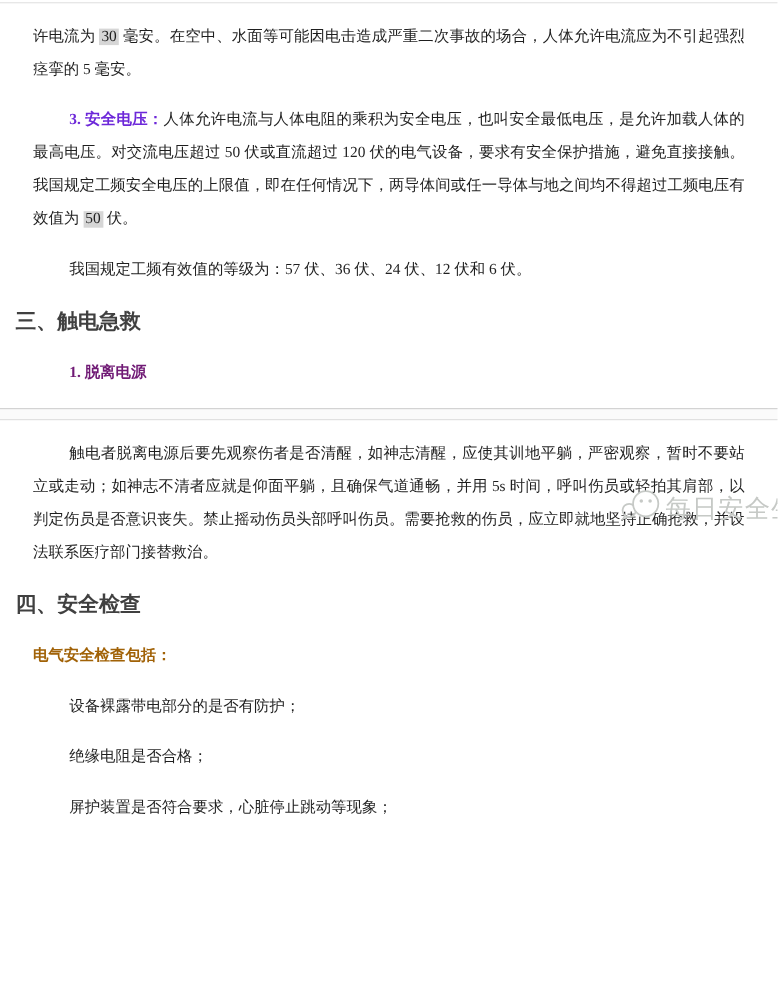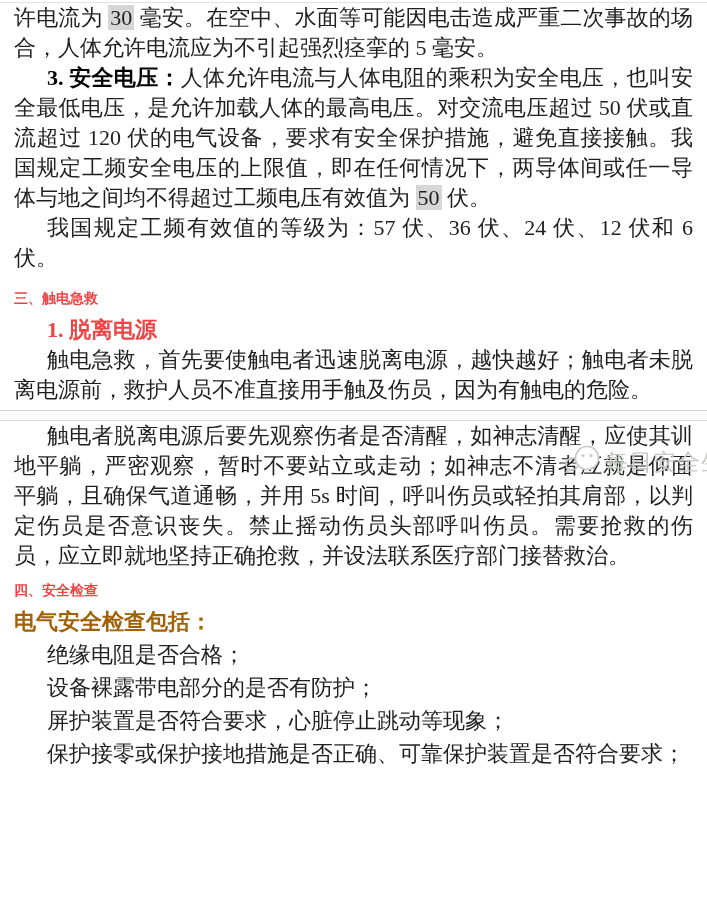--- a/index.html
+++ b/index.html
@@ -13,45 +13,45 @@
   }
   .top-hairline {
     position: absolute; top: 2px; left: 0; width: 707px; height: 0;
     border-top: 1px solid #e2e2e2;
   }
   .doc {
     position: relative;
     padding: 3px 14px 0 14px;
   }
   .doc p {
-    margin: 0;
-    font-size: 22px;
+    margin: 16px;
+    font-size: 14px;
     line-height: 30px;
     text-align: justify;
     text-justify: inter-ideograph;
   }
   .indent { text-indent: 33px; }
   .p2 { margin-top: 5px; }
   .p3 { margin-top: 5px; }
   .h-section {
     margin: 0;
-    font-size: 14px;
+    font-size: 19px;
     font-weight: bold;
     line-height: 32px;
-    color: #ef4444;
+    color: #404040;
   }
   .h-section3 { margin-top: 10px; }
   .p4 { margin-top: 8px; }
   .h-sub {
     margin: 0;
     font-size: 16.5px;
     font-weight: bold;
     line-height: 30px;
     text-indent: 33px;
-    color: #ef4444;
+    color: #701a75;
   }
   .h-sub1 { margin-top: 2px; }
   .p5 { margin-top: 1px; }
   .page-gap {
     margin-top: 5px;
     height: 9px;
     background: #fbfbfb;
     border-top: 1px solid #cfcfcf;
     border-bottom: 1px solid #dedede;
     margin-left: -14px; margin-right: -14px;
@@ -63,21 +63,21 @@
     margin: 0;
     margin-top: 4px;
     font-size: 16.5px;
     font-weight: bold;
     line-height: 30px;
     color: #a16207;
   }
   .chk-item { text-indent: 33px; }
   .chk-item.first { margin-top: 2px; }
   .chk-item.next { margin-top: 3px; }
-  .bold-inline { font-weight: bold; color: #000000; }
+  .bold-inline { font-weight: bold; color: #6d28d9; }
   .hl { background: #d6d6d6; padding: 0 2px; }
   .watermark {
     position: absolute;
     left: 562px; top: 441px;
     width: 145px; height: 42px;
     overflow: hidden;
     display: flex;
     align-items: center;
     gap: 3px;
     pointer-events: none;
@@ -100,35 +100,33 @@
 
   <p class="indent p2"><span class="bold-inline">3. 安全电压：</span><span>人体允许电流与人体电阻的乘积为安全电压，也叫安全最低电压，是允许加载人体的最高电压。对交流电压超过 50 伏或直流超过 120 伏的电气设备，要求有安全保护措施，避免直接接触。我国规定工频安全电压的上限值，即在任何情况下，两导体间或任一导体与地之间均不得超过工频电压有效值为 </span><span class="hl">50</span><span> 伏。</span></p>
 
   <p class="indent p3">我国规定工频有效值的等级为：57 伏、36 伏、24 伏、12 伏和 6 伏。</p>
 
   <h2 class="h-section h-section3">三、触电急救</h2>
 
 
   <p class="h-sub h-sub1">1. 脱离电源</p>
 
-  <p class="indent p5">触电急救，首先要使触电者迅速脱离电源，越快越好；触电者未脱离电源前，救护人员不准直接用手触及伤员，因为有触电的危险。</p>
 
   <div class="page-gap"></div>
 
 
   <p class="indent p6">触电者脱离电源后要先观察伤者是否清醒，如神志清醒，应使其训地平躺，严密观察，暂时不要站立或走动；如神志不清者应就是仰面平躺，且确保气道通畅，并用 5s 时间，呼叫伤员或轻拍其肩部，以判定伤员是否意识丧失。禁止摇动伤员头部呼叫伤员。需要抢救的伤员，应立即就地坚持正确抢救，并设法联系医疗部门接替救治。</p>
 
   <h2 class="h-section h-section4">四、安全检查</h2>
 
   <p class="chk-title">电气安全检查包括：</p>
 
+  <p class="chk-item next">设备裸露带电部分的是否有防护；</p>
   <p class="chk-item next">绝缘电阻是否合格；</p>
-  <p class="chk-item next">设备裸露带电部分的是否有防护；</p>
   <p class="chk-item next">屏护装置是否符合要求，心脏停止跳动等现象；</p>
-  <p class="chk-item next">保护接零或保护接地措施是否正确、可靠保护装置是否符合要求；</p>
 
 </div>
 
 <div class="watermark">
   <span>
     <svg width="40" height="40" viewBox="0 0 40 40" fill="none">
       <circle cx="10" cy="24" r="6" stroke="#c6c9c6" stroke-width="1.6" fill="none"></circle>
       <path d="M6 29 L4 32 L9 30 Z" fill="#ffffff" stroke="#c6c9c6" stroke-width="1.2"></path>
       <circle cx="25" cy="18" r="11.5" stroke="#c6c9c6" stroke-width="1.6" fill="#ffffff"></circle>
       <circle cx="21" cy="15.5" r="1.6" fill="#c6c9c6"></circle>

